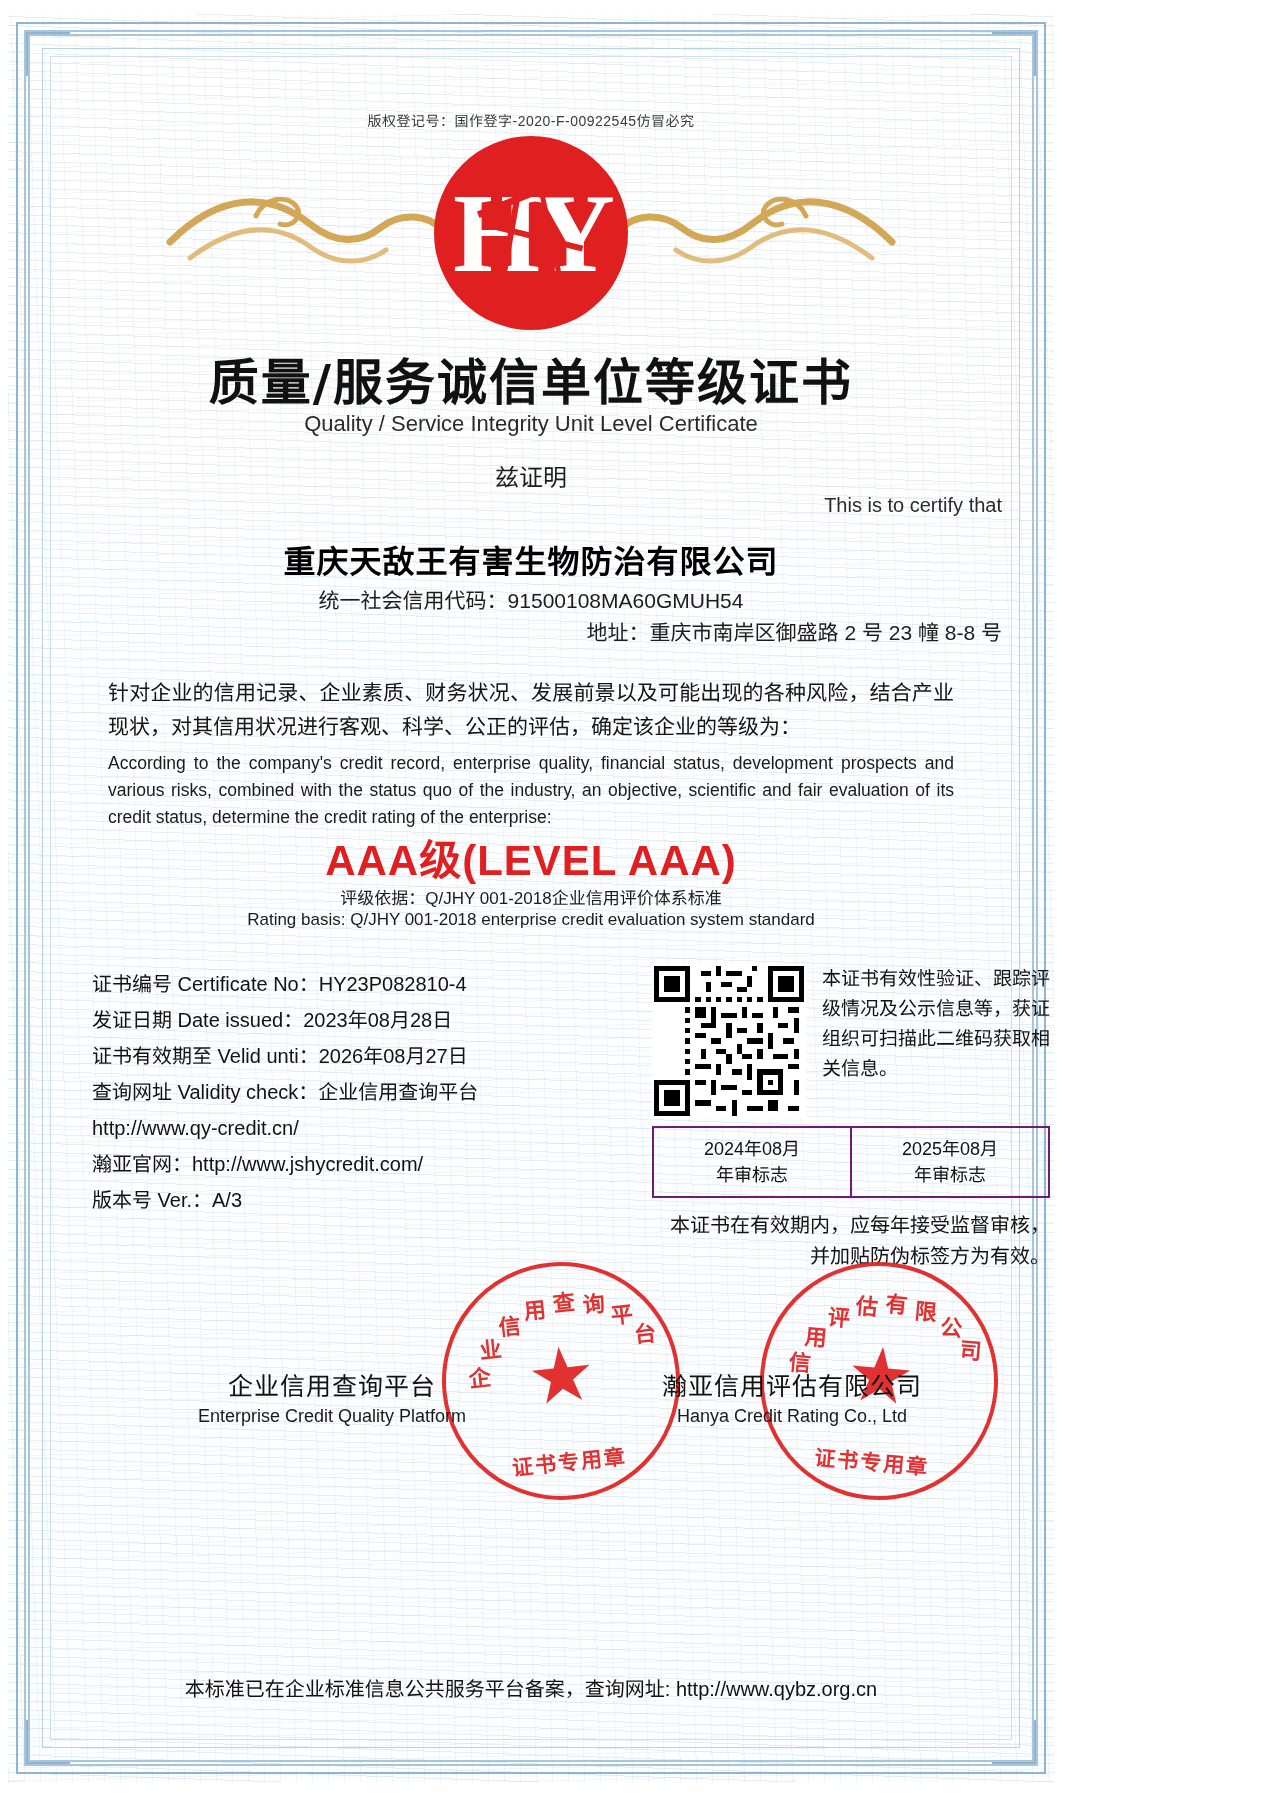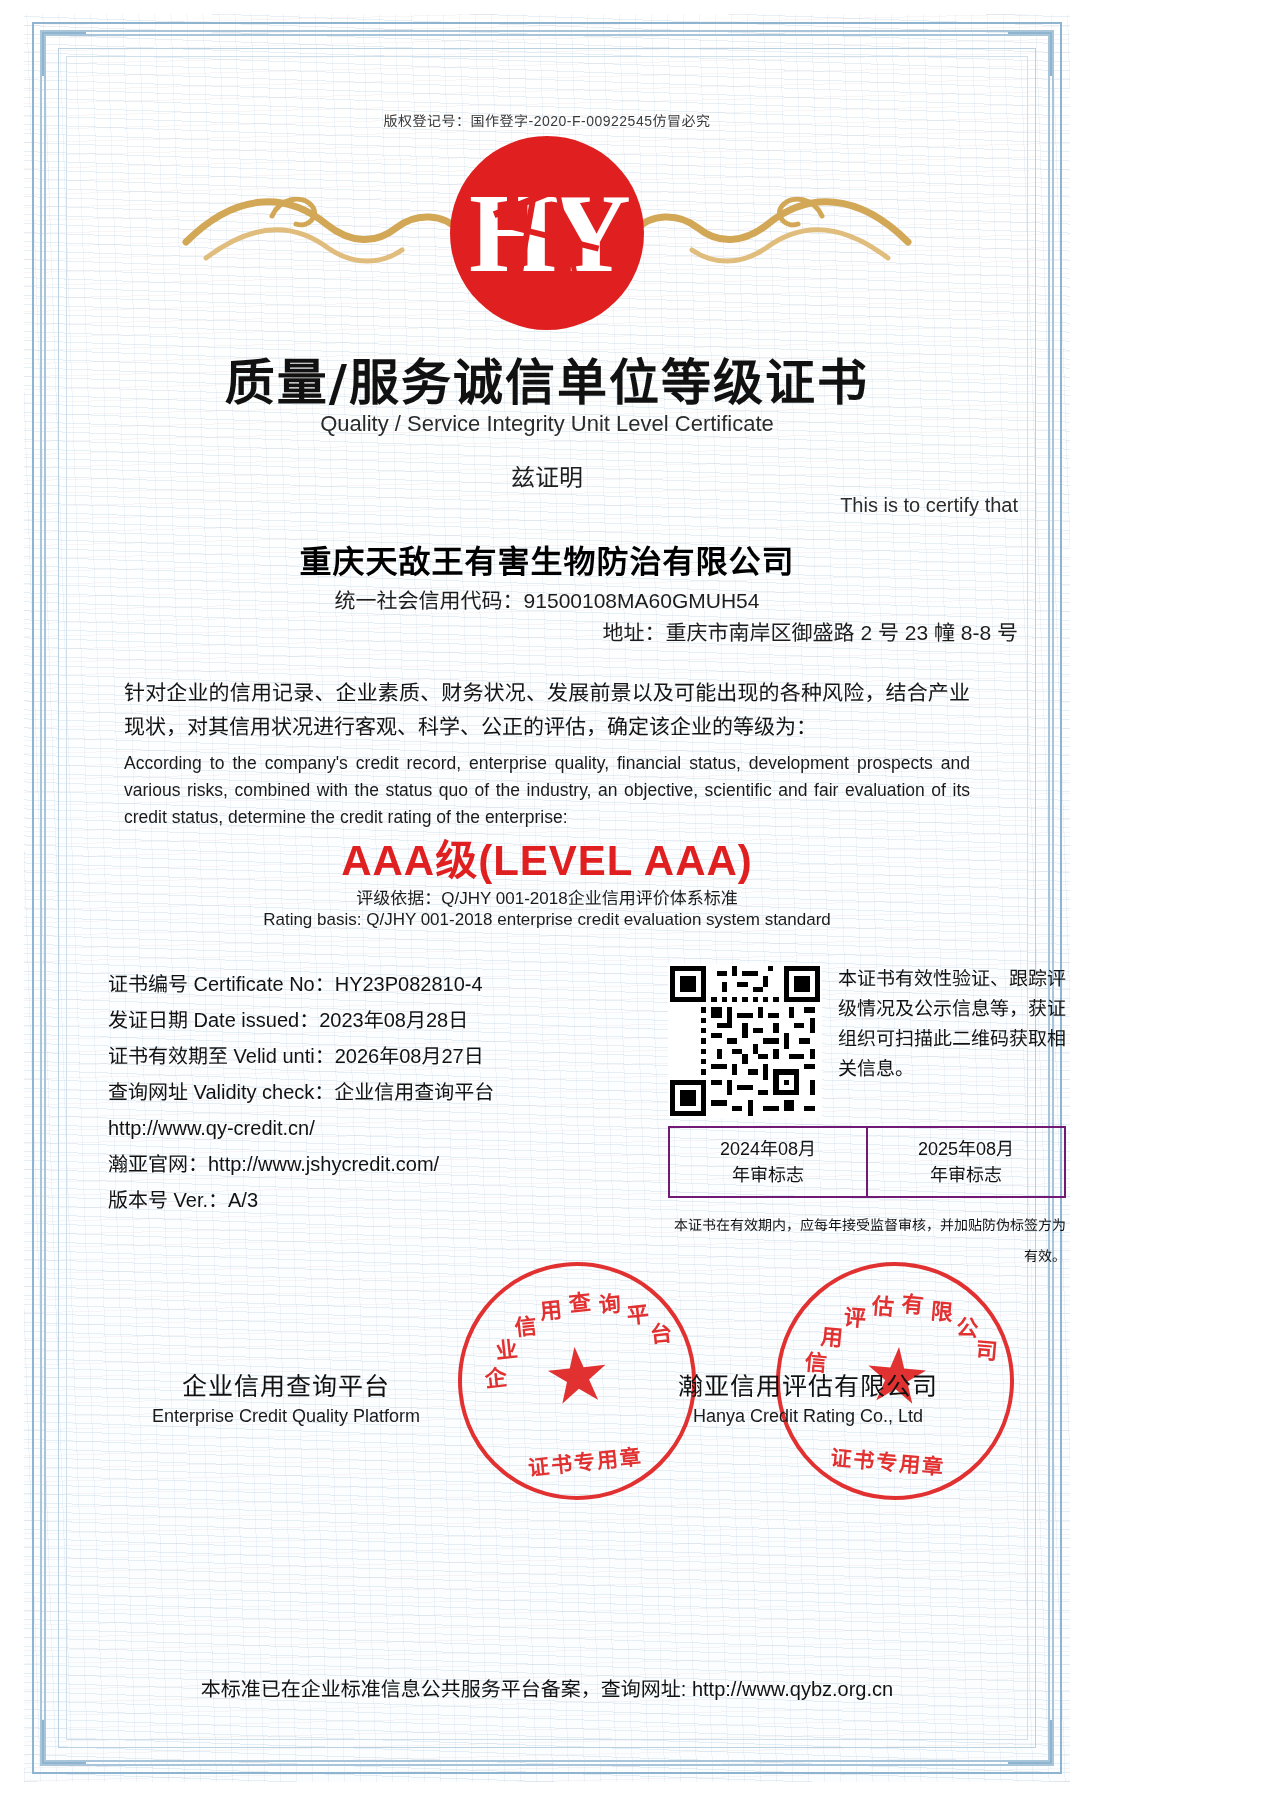--- a/index.html
+++ b/index.html
@@ -11,21 +11,21 @@
     width: 1280px;
     height: 1800px;
     font-family: "Liberation Sans", sans-serif;
     position: relative;
     overflow: hidden;
   }
 
   
   .cert {
     position: absolute;
-    left: 24px;
+    left: 8px;
     top: 14px;
     width: 1046px;
     height: 1768px;
     background: #fde047;
     overflow: hidden;
   }
 
   
   .wave-bg {
     position: absolute;
@@ -333,21 +333,21 @@
     color: #111111;
     line-height: 26px;
   }
   .stamp-box + .stamp-box { border-left: none; }
 
   .annual-note {
     position: absolute;
     top: 1144px;
     left: 592px;
     width: 398px;
-    font-size: 14px;
+    font-size: 20px;
     line-height: 31px;
     color: #121212;
     text-align: right;
   }
 
   
   .seal {
     position: absolute;
     width: 230px;
     height: 230px;
@@ -395,21 +395,22 @@
     font-weight: bold;
     letter-spacing: 2px;
   }
 
   .org-names {
     position: absolute;
     top: 1300px;
     left: 0;
     width: 100%;
     display: flex;
-    justify-content: space-between;
+    justify-content: flex-end;
+    gap: 40px;
   }
   .org {
     width: 420px;
     text-align: center;
   }
   .org .cn {
     font-size: 25px;
     color: #111111;
     letter-spacing: 1px;
   }

